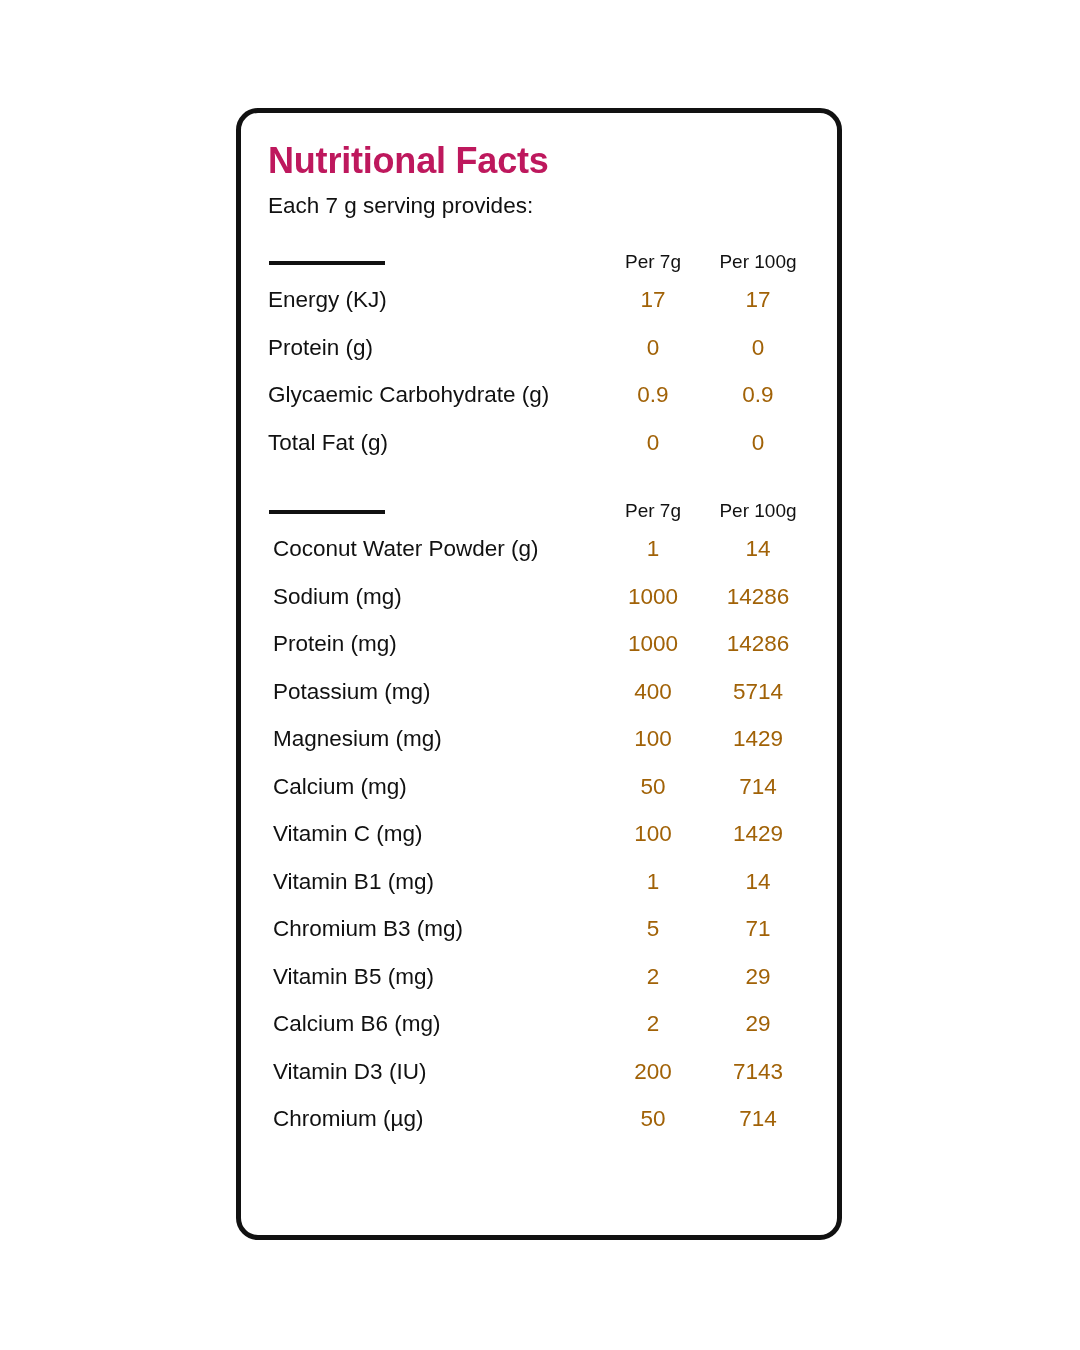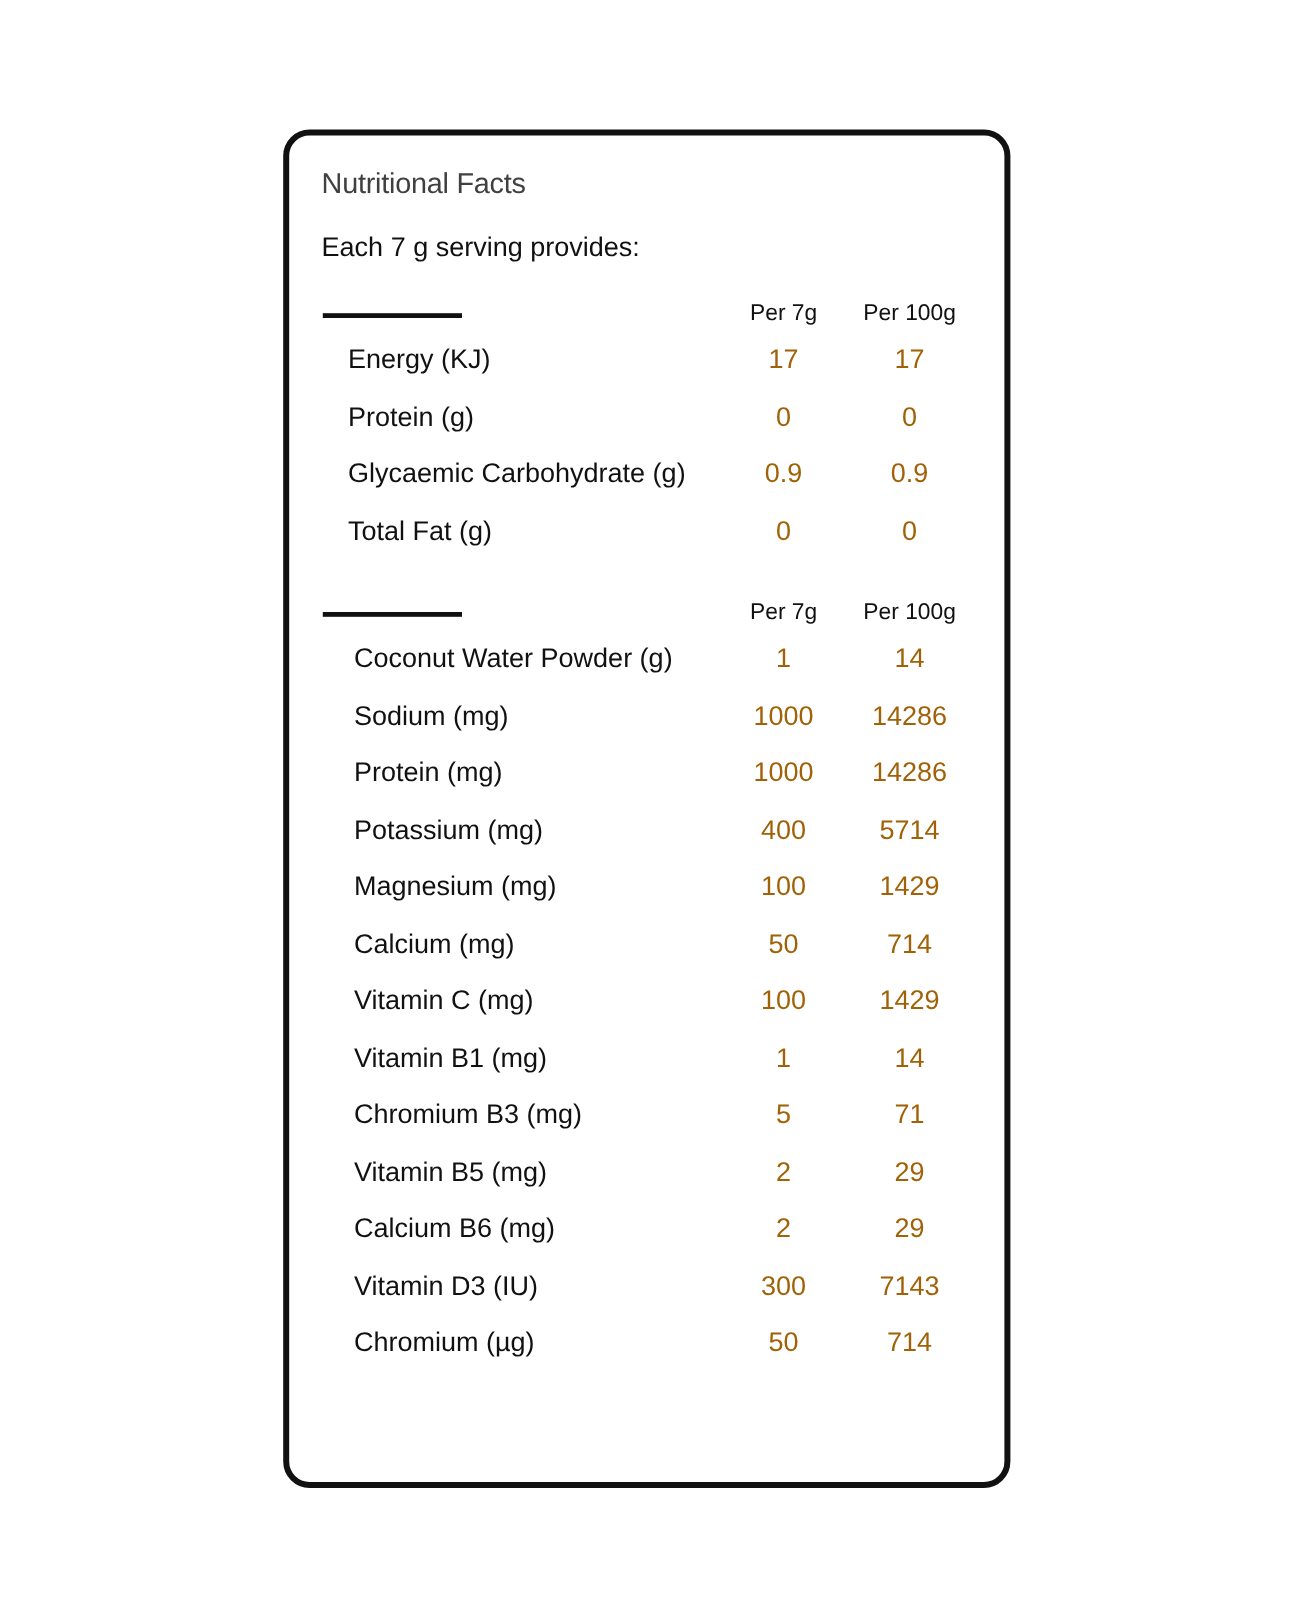--- a/index.html
+++ b/index.html
@@ -34,24 +34,24 @@
     width: 100%;
     height: 100%;
     padding: 0;
   }
 
   
   #card-title {
     position: absolute;
     left: 27px;
     top: 27px;
-    font-size: 24px;
-    font-weight: normal;
+    font-size: 36px;
+    font-weight: bold;
     letter-spacing: -0.2px;
-    color: #404040;
+    color: #be185d;
     white-space: nowrap;
   }
 
   #card-subtitle {
     position: absolute;
     left: 27px;
     top: 80px;
     font-size: 22.5px;
     font-weight: normal;
     color: #111111;
@@ -111,21 +111,20 @@
   }
 
   .nf-label {
     position: absolute;
     top: 0;
     font-size: 22.5px;
     font-weight: normal;
     color: #111111;
     white-space: nowrap;
     line-height: 30px;
-    margin-left: 22px;
   }
 
   #section-macros .nf-label { left: 27px; }
   #section-micros .nf-label { left: 32px; }
 
   .nf-val {
     position: absolute;
     top: 0;
     font-size: 22.5px;
     font-weight: normal;
@@ -235,21 +234,21 @@
             <div class="nf-val v1">2</div>
             <div class="nf-val v2">29</div>
           </div>
           <div class="nf-row">
             <div class="nf-label">Calcium B6 (mg)</div>
             <div class="nf-val v1">2</div>
             <div class="nf-val v2">29</div>
           </div>
           <div class="nf-row">
             <div class="nf-label">Vitamin D3 (IU)</div>
-            <div class="nf-val v1">300</div>
+            <div class="nf-val v1">200</div>
             <div class="nf-val v2">7143</div>
           </div>
           <div class="nf-row">
             <div class="nf-label">Chromium (µg)</div>
             <div class="nf-val v1">50</div>
             <div class="nf-val v2">714</div>
           </div>
         </div>
     </div>
 

